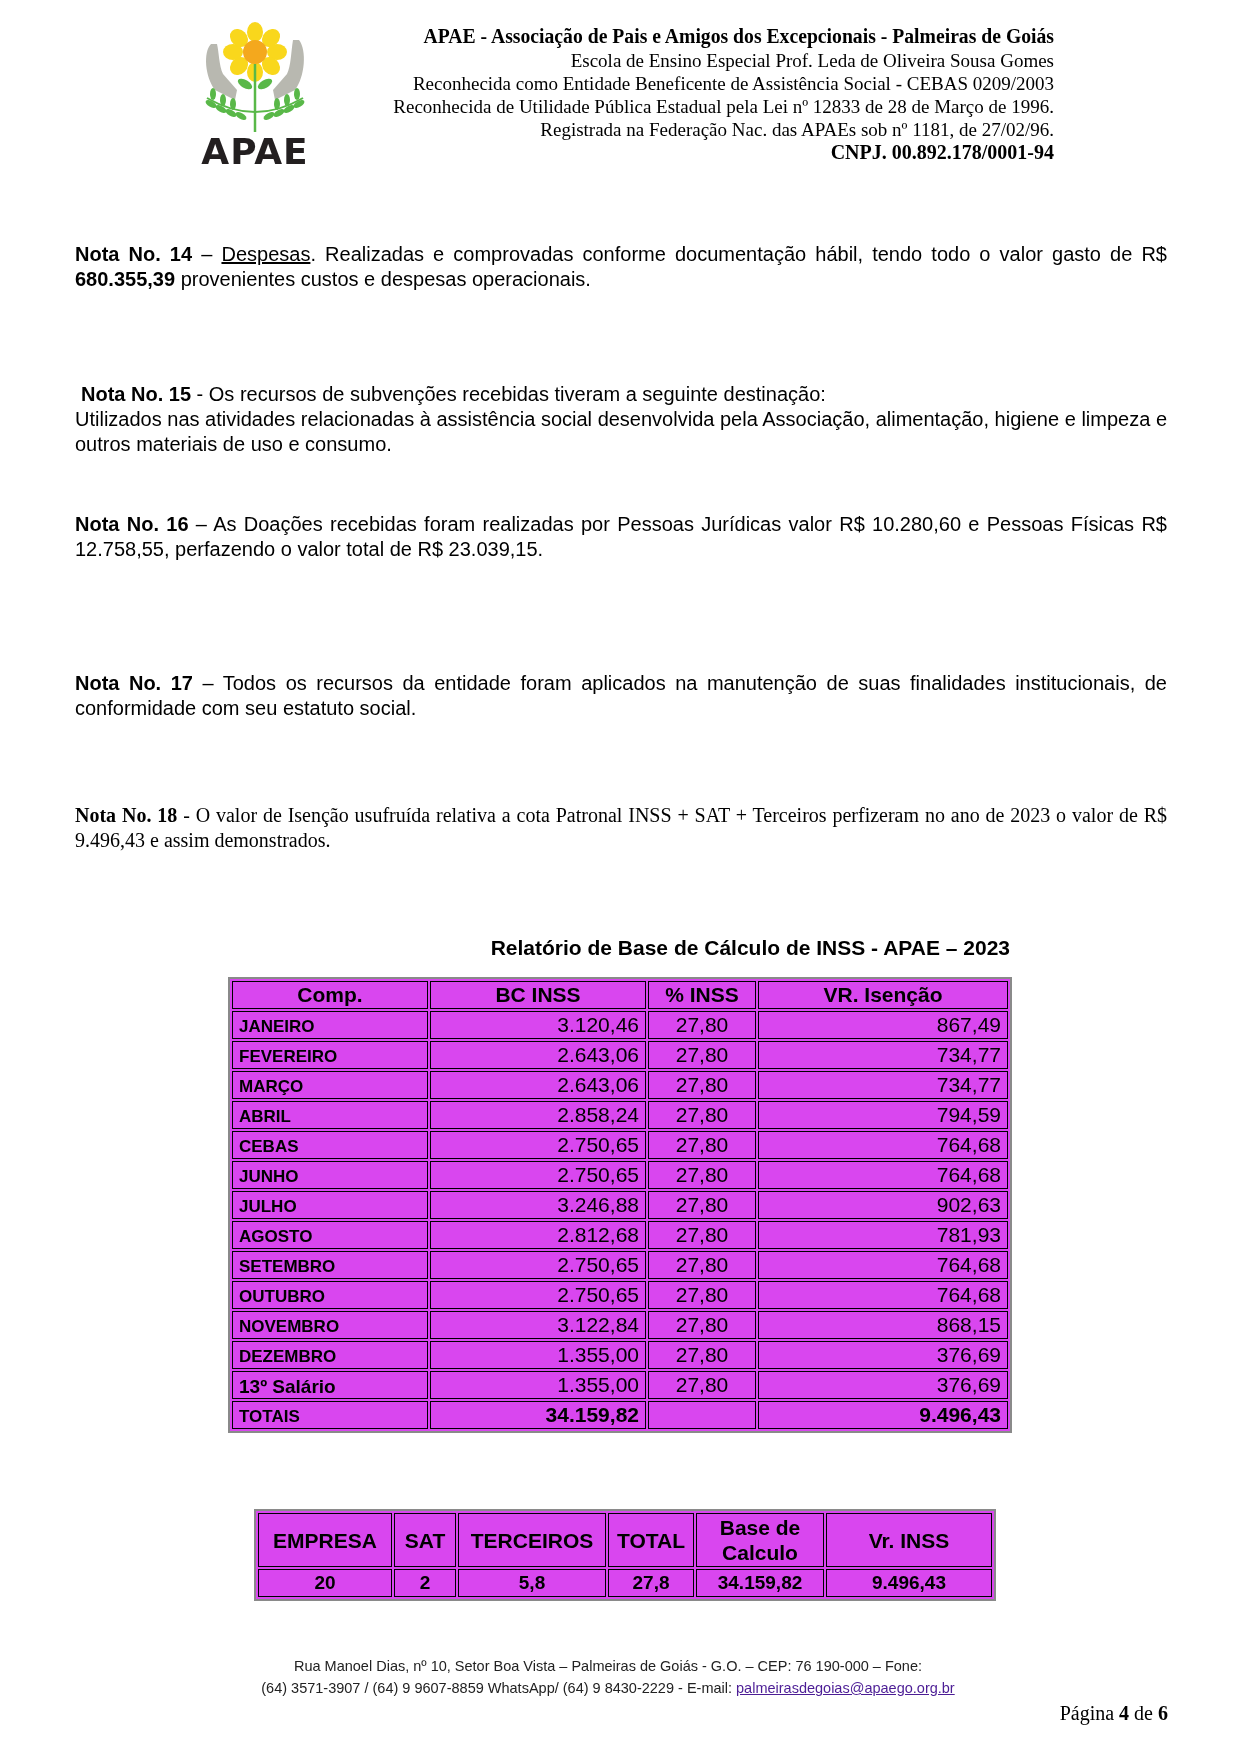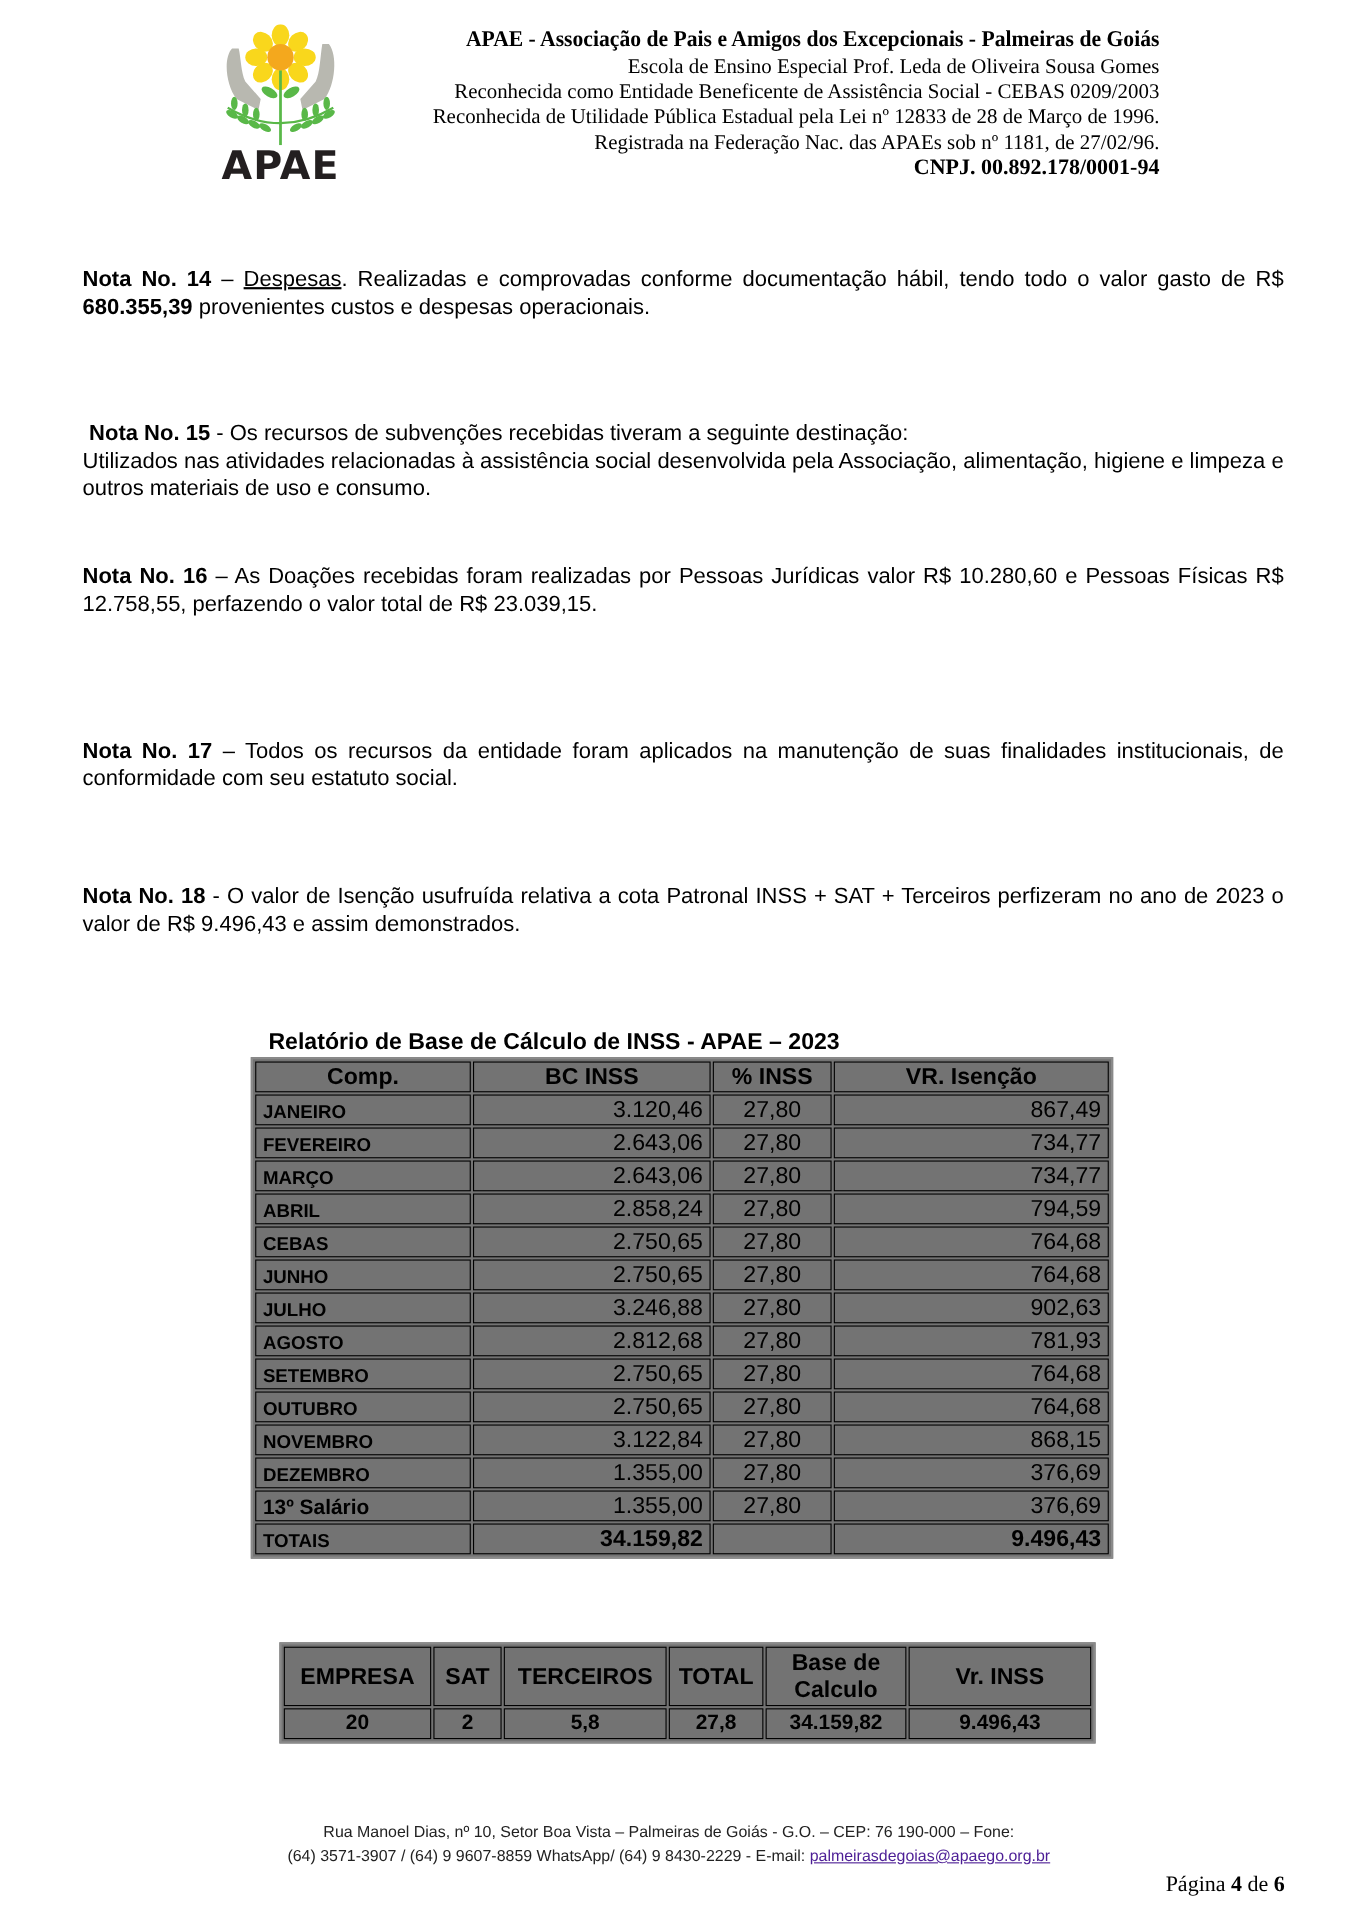--- a/index.html
+++ b/index.html
@@ -12,22 +12,22 @@
   #header-lines { left:330px; top:24px; width:724px; text-align:right; font-family:"Liberation Serif", serif; font-size:19px; line-height:23px; }
   #header-lines .l1 { font-weight:bold; font-size:20.5px; line-height:25px; transform:scaleX(0.96); transform-origin:right; }
   #header-lines .lb { font-weight:bold; font-size:20px; }
 
   
   .nota { left:75px; width:1092px; font-size:20px; line-height:25px; text-align:justify; }
   .nota b { font-weight:bold; }
   .u { text-decoration:underline; }
 
   
-  #t1-title { left:244px; top:935px; width:780px; text-align:left; font-weight:bold; font-size:21px; line-height:26px; }
-  table { border-collapse:separate; border-spacing:2px; background:#737373; border:2px solid #8a8a8a; }
+  #t1-title { left:230px; top:935px; width:780px; text-align:right; font-weight:bold; font-size:21px; line-height:26px; }
+  table { border-collapse:separate; border-spacing:2px; background:#d946ef; border:2px solid #8a8a8a;margin-top:16px; }
   td, th { border:1px solid #000; padding:0 6px; }
   #t1 { left:228px; top:961px; width:784px; }
   #t1 th { font-weight:bold; font-size:21px; height:26px; line-height:26px; text-align:center; }
   #t1 td { height:26px; line-height:26px; font-size:21px; }
   #t1 td.comp { font-weight:bold; font-size:17px; text-align:left; vertical-align:bottom; line-height:22px; }
   #t1 td.num { text-align:right; }
   #t1 td.pct { text-align:center; }
   #t1 tr.total td { font-weight:bold; }
   #t1 tr.total td.comp { font-size:17px; }
 
@@ -107,21 +107,21 @@
 </div>
 
 <div class="abs nota" style="top:512px;">
   <b>Nota No. 16</b><span> – As Doações recebidas foram realizadas por Pessoas Jurídicas valor R$ 10.280,60 e Pessoas Físicas R$ 12.758,55, perfazendo o valor total de R$ 23.039,15.</span>
 </div>
 
 <div class="abs nota" style="top:671px;">
   <b>Nota No. 17</b><span> – Todos os recursos da entidade foram aplicados na manutenção de suas finalidades institucionais, de conformidade com seu estatuto social.</span>
 </div>
 
-<div class="abs nota" style="top:803px;">
+<div class="abs nota" style="top:803px;font-family:Liberation Serif, serif;">
   <b>Nota No. 18</b><span> - O valor de Isenção usufruída relativa a cota Patronal INSS + SAT + Terceiros perfizeram no ano de 2023 o valor de R$ 9.496,43 e assim demonstrados.</span>
 </div>
 
 <div id="t1-title" class="abs">Relatório de Base de Cálculo de INSS - APAE – 2023</div>
 <table id="t1" class="abs">
   <colgroup>
       <col style="width:196px">
       <col style="width:216px">
       <col style="width:108px">
       <col>

